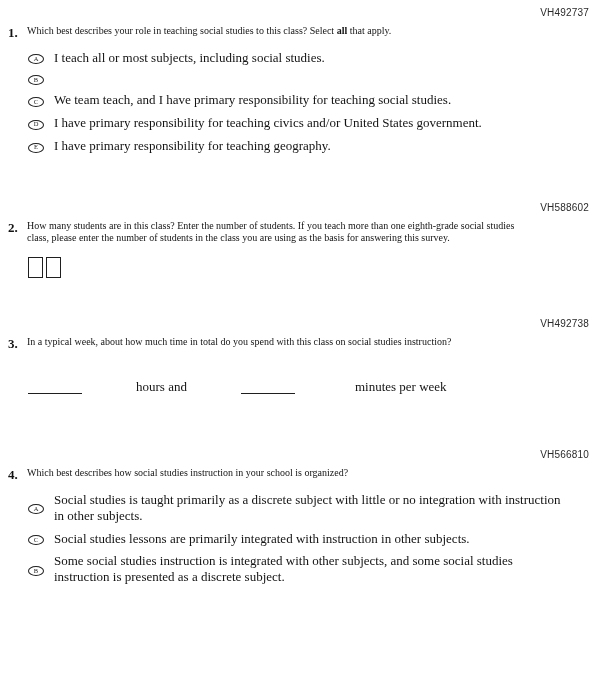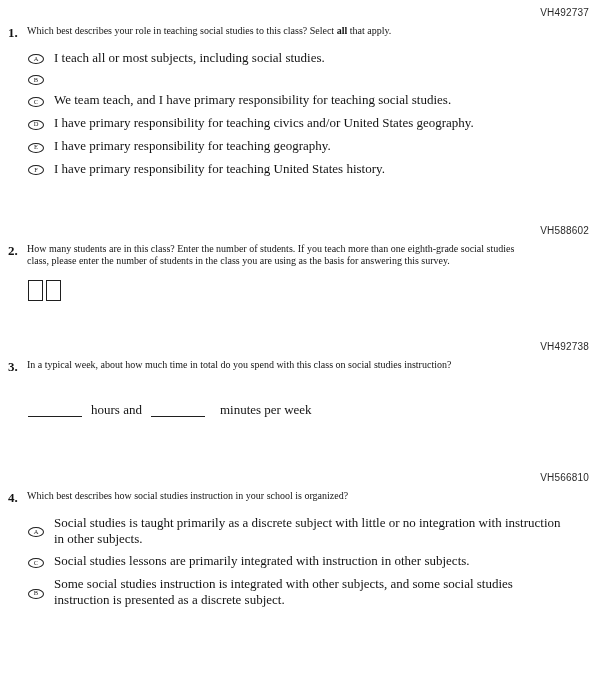--- a/index.html
+++ b/index.html
@@ -38,21 +38,21 @@
     font-size: 6.5px; line-height: 1;
     margin-top: 3px; margin-right: 10px;
     background: #fff;
     color: #1f1f1f;
   }
   .opt-label { font-size: 13px; line-height: 1.22; max-width: 512px; }
 
   .boxes { margin-left: 20px; margin-top: 13px; display: flex; gap: 3px; }
   .num-box { width: 15px; height: 21px; border: 1.6px solid #1f1f1f; background: #fff; }
 
-  .blank-row { margin-left: 20px; margin-top: 28px; font-size: 13px; display: flex; align-items: flex-end; }
+  .blank-row { margin-left: 20px; margin-top: 28px; font-size: 13px; display: flex; align-items: flex-end; gap: 45px; }
   .blank { display: inline-block; width: 54px; height: 14px; border-bottom: 1.1px solid #1f1f1f; }
   .blank-row .lbl { margin: 0 9px; line-height: 1.1; }
   .blank-row .lbl-end { margin-left: 15px; line-height: 1.1; }
 
   .mt-q2 { margin-top: 49px; }
   .mt-q3 { margin-top: 41px; }
   .mt-q4 { margin-top: 56px; }
 </style>
 </head>
 <body>
@@ -72,29 +72,25 @@
       </div>
       <div class="option">
         <span class="oval">B</span>
       </div>
       <div class="option">
         <span class="oval">C</span>
         <span class="opt-label">We team teach, and I have primary responsibility for teaching social studies.</span>
       </div>
       <div class="option">
         <span class="oval">D</span>
-        <span class="opt-label">I have primary responsibility for teaching civics and/or United States geography.</span>
+        <span class="opt-label">I have primary responsibility for teaching civics and/or United States government.</span>
       </div>
       <div class="option">
         <span class="oval">E</span>
         <span class="opt-label">I have primary responsibility for teaching geography.</span>
-      </div>
-      <div class="option">
-        <span class="oval">F</span>
-        <span class="opt-label">I have primary responsibility for teaching United States history.</span>
       </div>
     </div>
   </section>
 
   <section class="question-block mt-q2">
     <div class="code">VH588602</div>
     <div class="q-row">
       <span class="q-num">2.</span>
       <div class="q-text">How many students are in this class? Enter the number of students. If you teach more than one eighth-grade social studies class, please enter the number of students in the class you are using as the basis for answering this survey.</div>
     </div>

